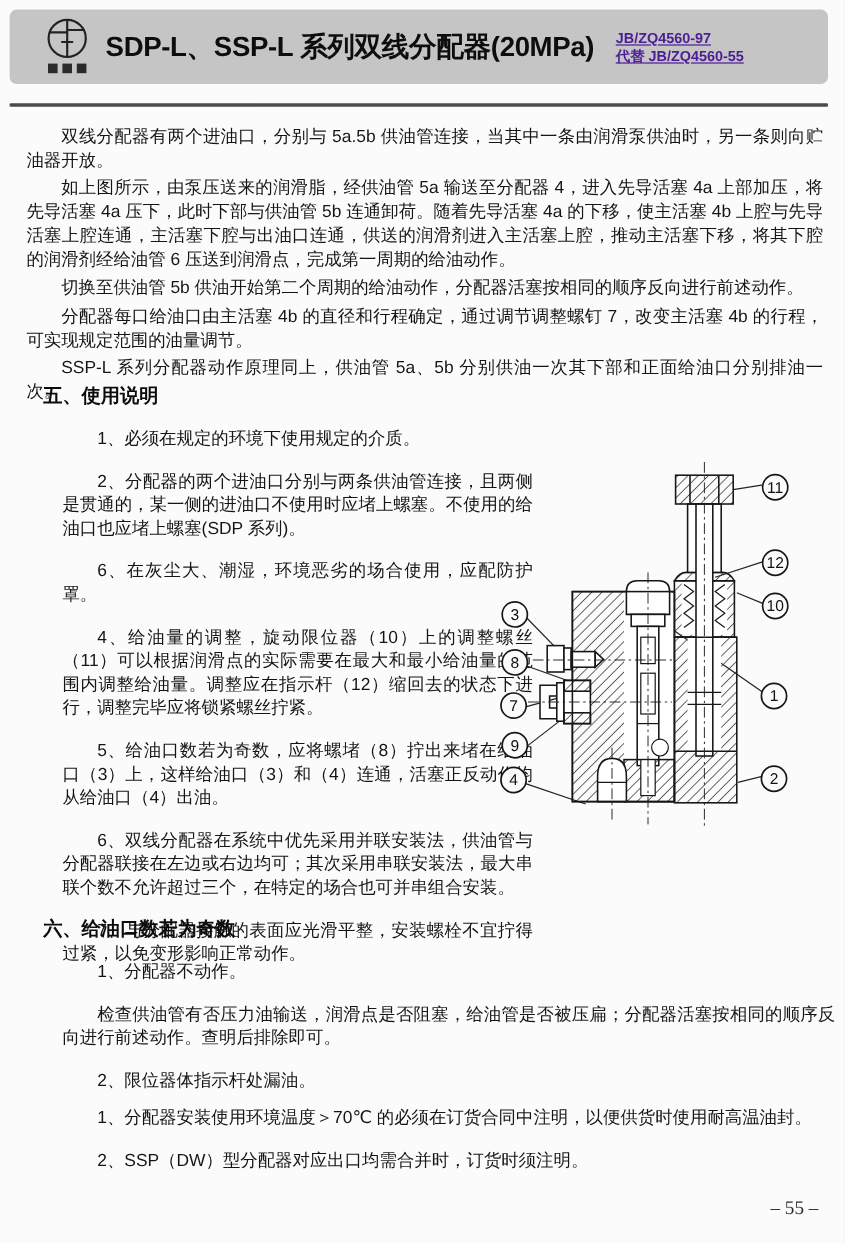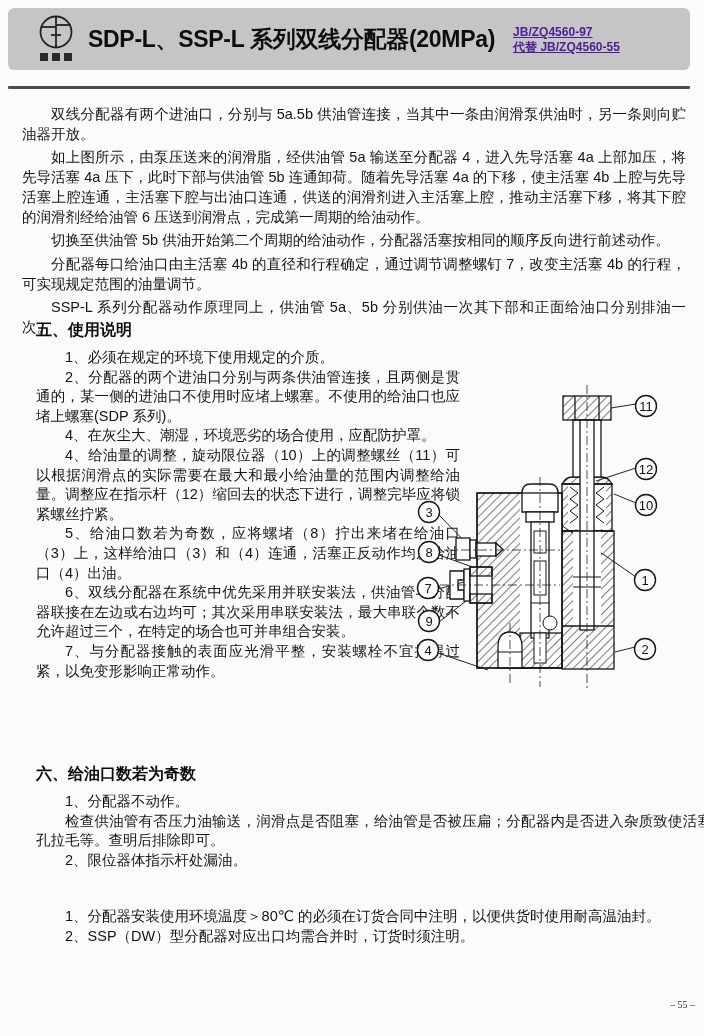--- a/index.html
+++ b/index.html
@@ -21,31 +21,31 @@
   }
   .std{margin-left:8px;padding-top:2px;}
   .std div{font-size:12px;font-weight:bold;line-height:15px;color:#4c1d95;white-space:nowrap;text-decoration:underline;}
   .rule{position:absolute;left:8px;top:86px;width:682px;height:3px;background:#4c4c4c;border-radius:1px;}
   
   .intro{position:absolute;left:18px;top:101px;width:672px;
     font-size:14.5px;line-height:19.7px;text-align:justify;}
   .intro p{margin:4px;text-indent:2em;}
   .sec{position:absolute;left:36px;}
   .sec-head{font-size:16px;font-weight:bold;margin:0 0 7px 0;color:#0c0c0c;}
-  .items p{margin:0;text-indent:2em;font-size:14.5px;line-height:19.6px;text-align:justify;}
+  .items p{margin:16px;text-indent:2em;font-size:14.5px;line-height:19.6px;text-align:justify;}
   .sec5{top:320px;width:676px;}
   .sec5 .items{width:424px;}
   .sec6{top:764px;width:676px;}
   .sec7{top:907px;width:676px;}
   
   .diagram{position:absolute;left:410px;top:381px;width:294px;height:352px;}
   .callout-num{font-size:13px;font-family:"Liberation Sans",sans-serif;fill:#111;}
   
   .pageno{
-    position:absolute;right:9px;top:999px;font-size:10px;color:#2a2a2a;
+    position:absolute;right:22px;top:999px;font-size:16px;color:#2a2a2a;
     font-family:"Liberation Serif","DejaVu Serif",serif;
   }
 </style>
 </head>
 <body>
 
 <div class="page">
 
   <div class="header">
     <svg class="logo" viewBox="0 0 44 52">
@@ -74,21 +74,21 @@
     <p>切换至供油管 5b 供油开始第二个周期的给油动作，分配器活塞按相同的顺序反向进行前述动作。</p>
     <p>分配器每口给油口由主活塞 4b 的直径和行程确定，通过调节调整螺钉 7，改变主活塞 4b 的行程，可实现规定范围的油量调节。</p>
     <p>SSP-L 系列分配器动作原理同上，供油管 5a、5b 分别供油一次其下部和正面给油口分别排油一次。</p>
   </div>
 
   <div class="sec sec5">
     <p class="sec-head">五、使用说明</p>
     <div class="items">
       <p>1、必须在规定的环境下使用规定的介质。</p>
       <p>2、分配器的两个进油口分别与两条供油管连接，且两侧是贯通的，某一侧的进油口不使用时应堵上螺塞。不使用的给油口也应堵上螺塞(SDP 系列)。</p>
-      <p>4、在灰尘大、潮湿，环境恶劣的场合使用，应配防护罩。</p>
+      <p>6、在灰尘大、潮湿，环境恶劣的场合使用，应配防护罩。</p>
       <p>4、给油量的调整，旋动限位器（10）上的调整螺丝（11）可以根据润滑点的实际需要在最大和最小给油量的范围内调整给油量。调整应在指示杆（12）缩回去的状态下进行，调整完毕应将锁紧螺丝拧紧。</p>
       <p>5、给油口数若为奇数，应将螺堵（8）拧出来堵在给油口（3）上，这样给油口（3）和（4）连通，活塞正反动作均从给油口（4）出油。</p>
       <p>6、双线分配器在系统中优先采用并联安装法，供油管与分配器联接在左边或右边均可；其次采用串联安装法，最大串联个数不允许超过三个，在特定的场合也可并串组合安装。</p>
       <p>7、与分配器接触的表面应光滑平整，安装螺栓不宜拧得过紧，以免变形影响正常动作。</p>
     </div>
   </div>
 
   <svg class="diagram" viewBox="0 0 294 352">
     <defs>
       <pattern id="h" width="6" height="6" patternUnits="userSpaceOnUse" patternTransform="rotate(45)">
@@ -192,26 +192,26 @@
       <text class="callout-num" x="18" y="211.5" text-anchor="middle">7</text>
       <text class="callout-num" x="19" y="244.5" text-anchor="middle">9</text>
       <text class="callout-num" x="18" y="273.5" text-anchor="middle">4</text>
     </g>
   </svg>
 
   <div class="sec sec6">
     <p class="sec-head">六、给油口数若为奇数</p>
     <div class="items">
       <p>1、分配器不动作。</p>
-      <p>检查供油管有否压力油输送，润滑点是否阻塞，给油管是否被压扁；分配器内是否进入杂质致使活塞孔拉毛等。查明后排除即可。</p>
+      <p>检查供油管有否压力油输送，润滑点是否阻塞，给油管是否被压扁；分配器活塞按相同的顺序反向进行前述动作。查明后排除即可。</p>
       <p>2、限位器体指示杆处漏油。</p>
     </div>
   </div>
 
   <div class="sec sec7">
     <div class="items">
-      <p>1、分配器安装使用环境温度＞80℃ 的必须在订货合同中注明，以便供货时使用耐高温油封。</p>
+      <p>1、分配器安装使用环境温度＞70℃ 的必须在订货合同中注明，以便供货时使用耐高温油封。</p>
       <p>2、SSP（DW）型分配器对应出口均需合并时，订货时须注明。</p>
     </div>
   </div>
 
   <div class="pageno">– 55 –</div>
 </div>
 
 </body></html>

